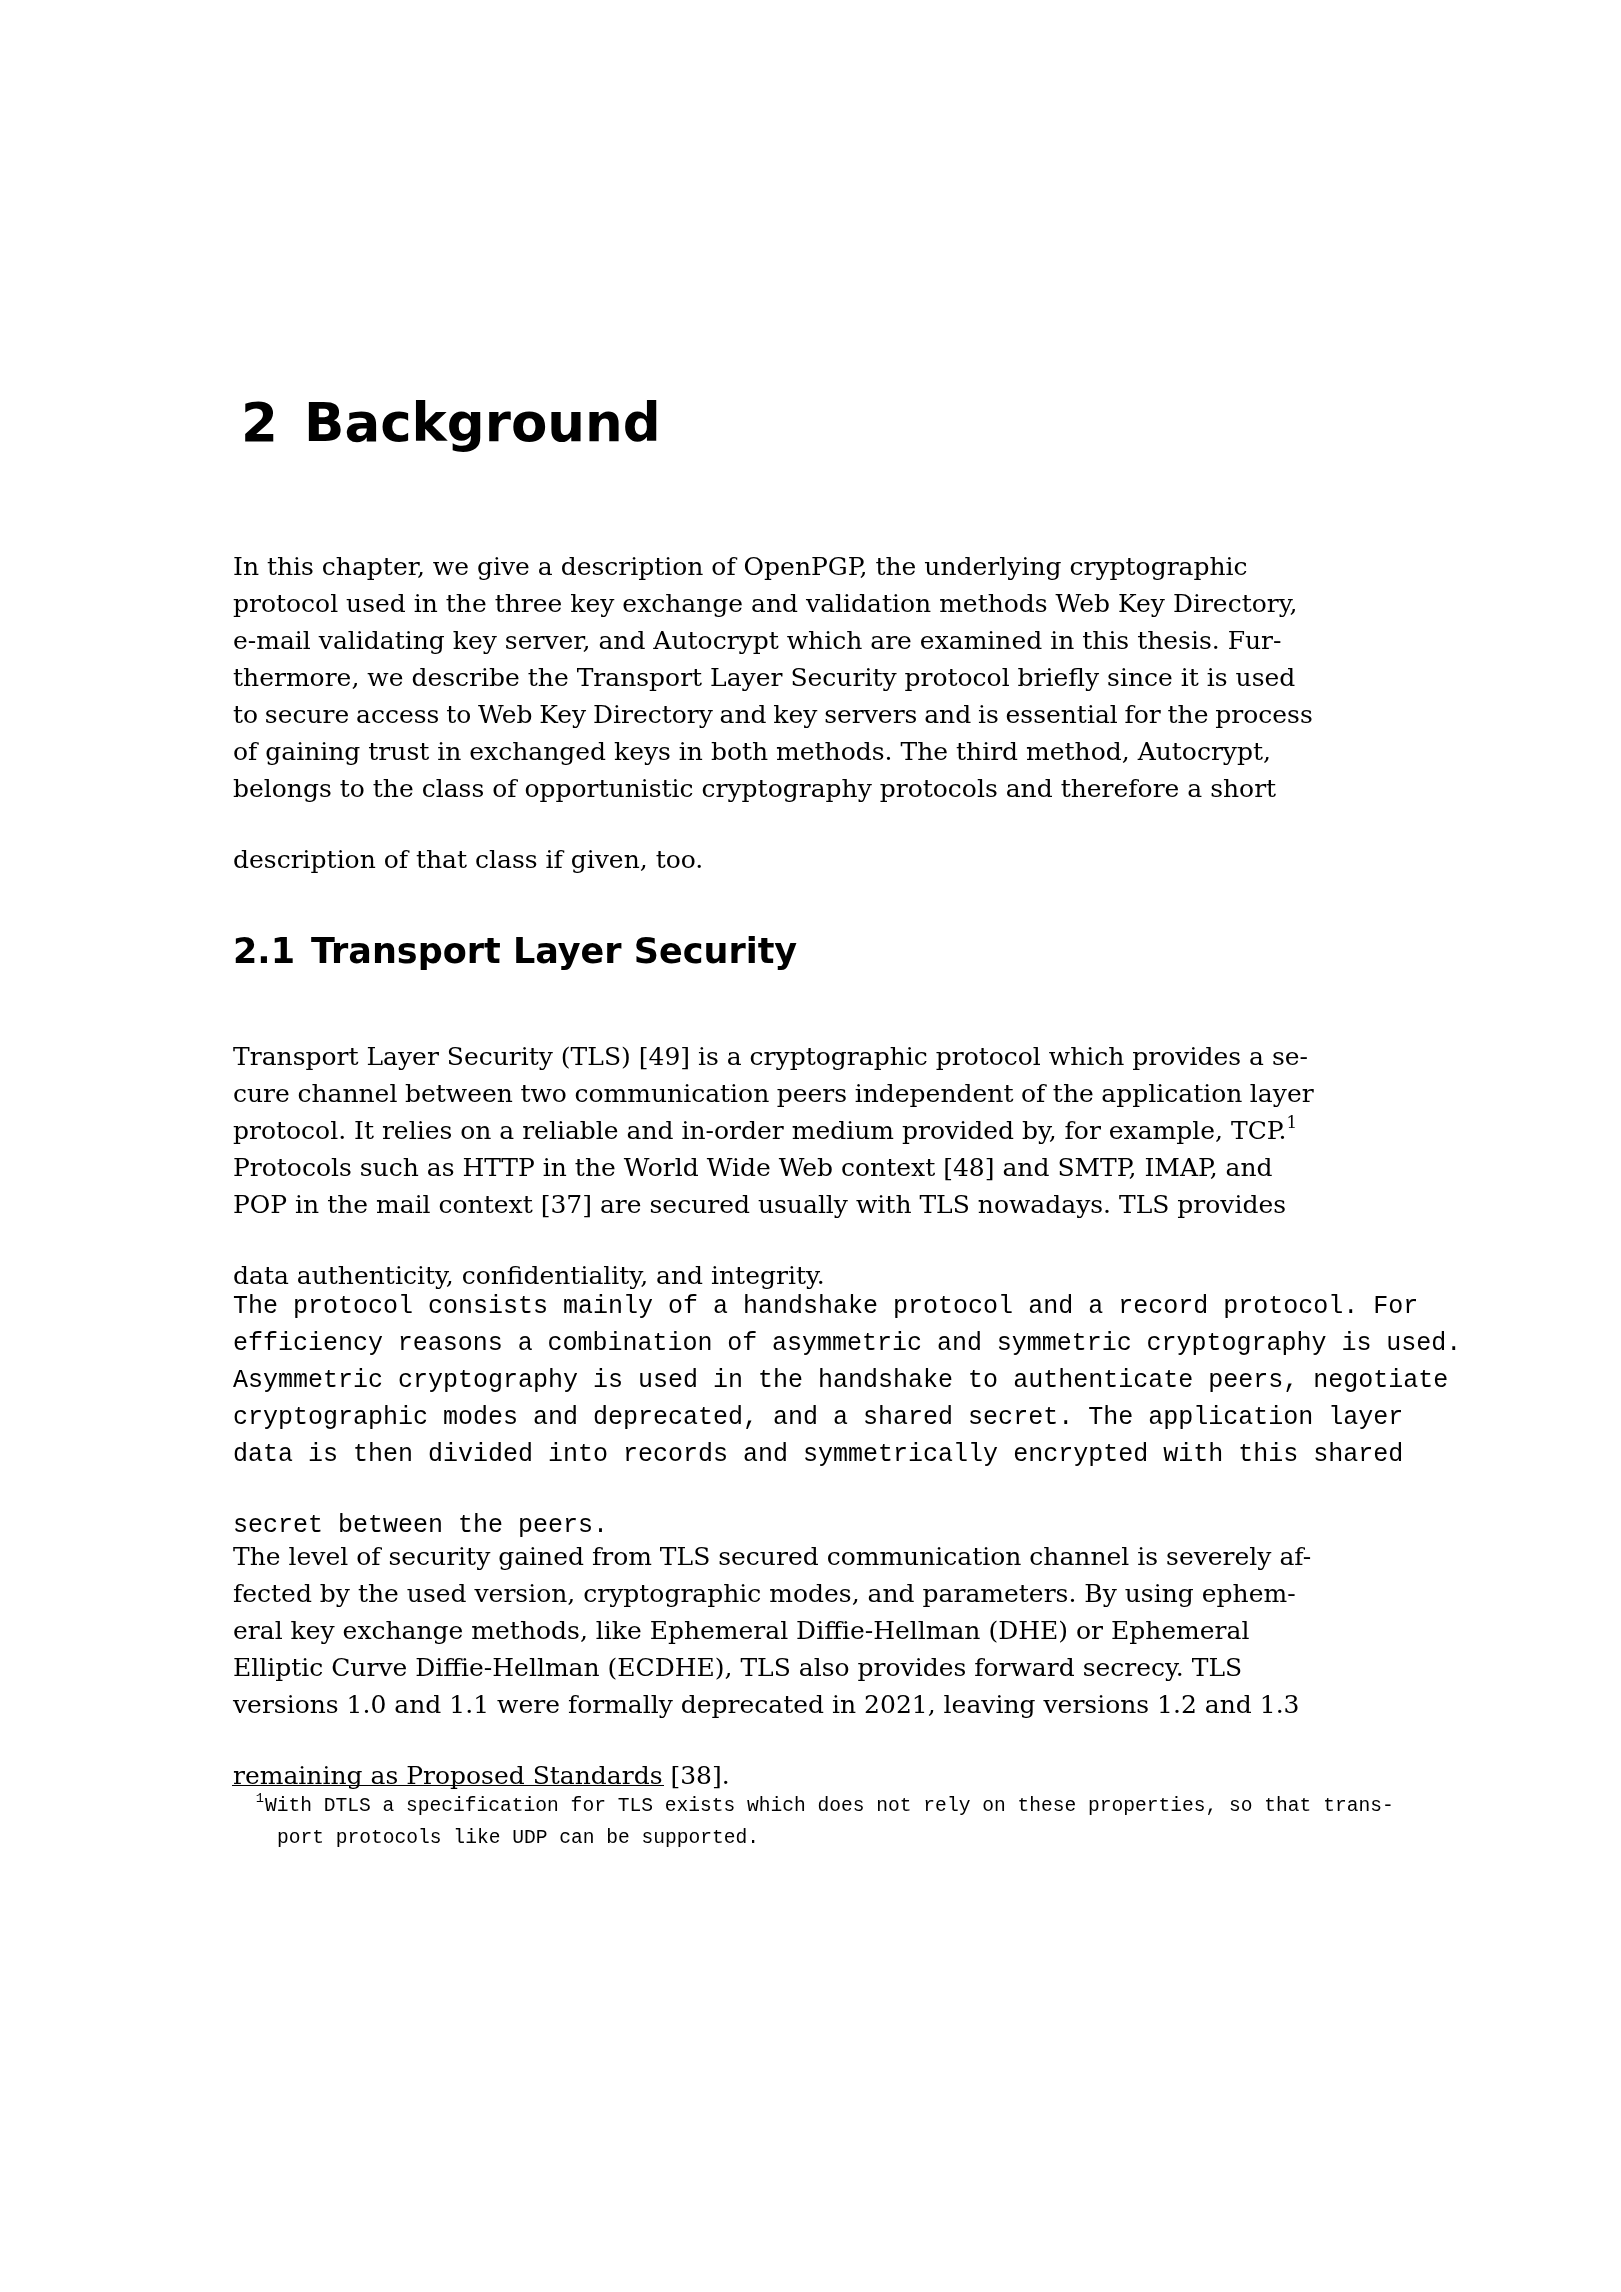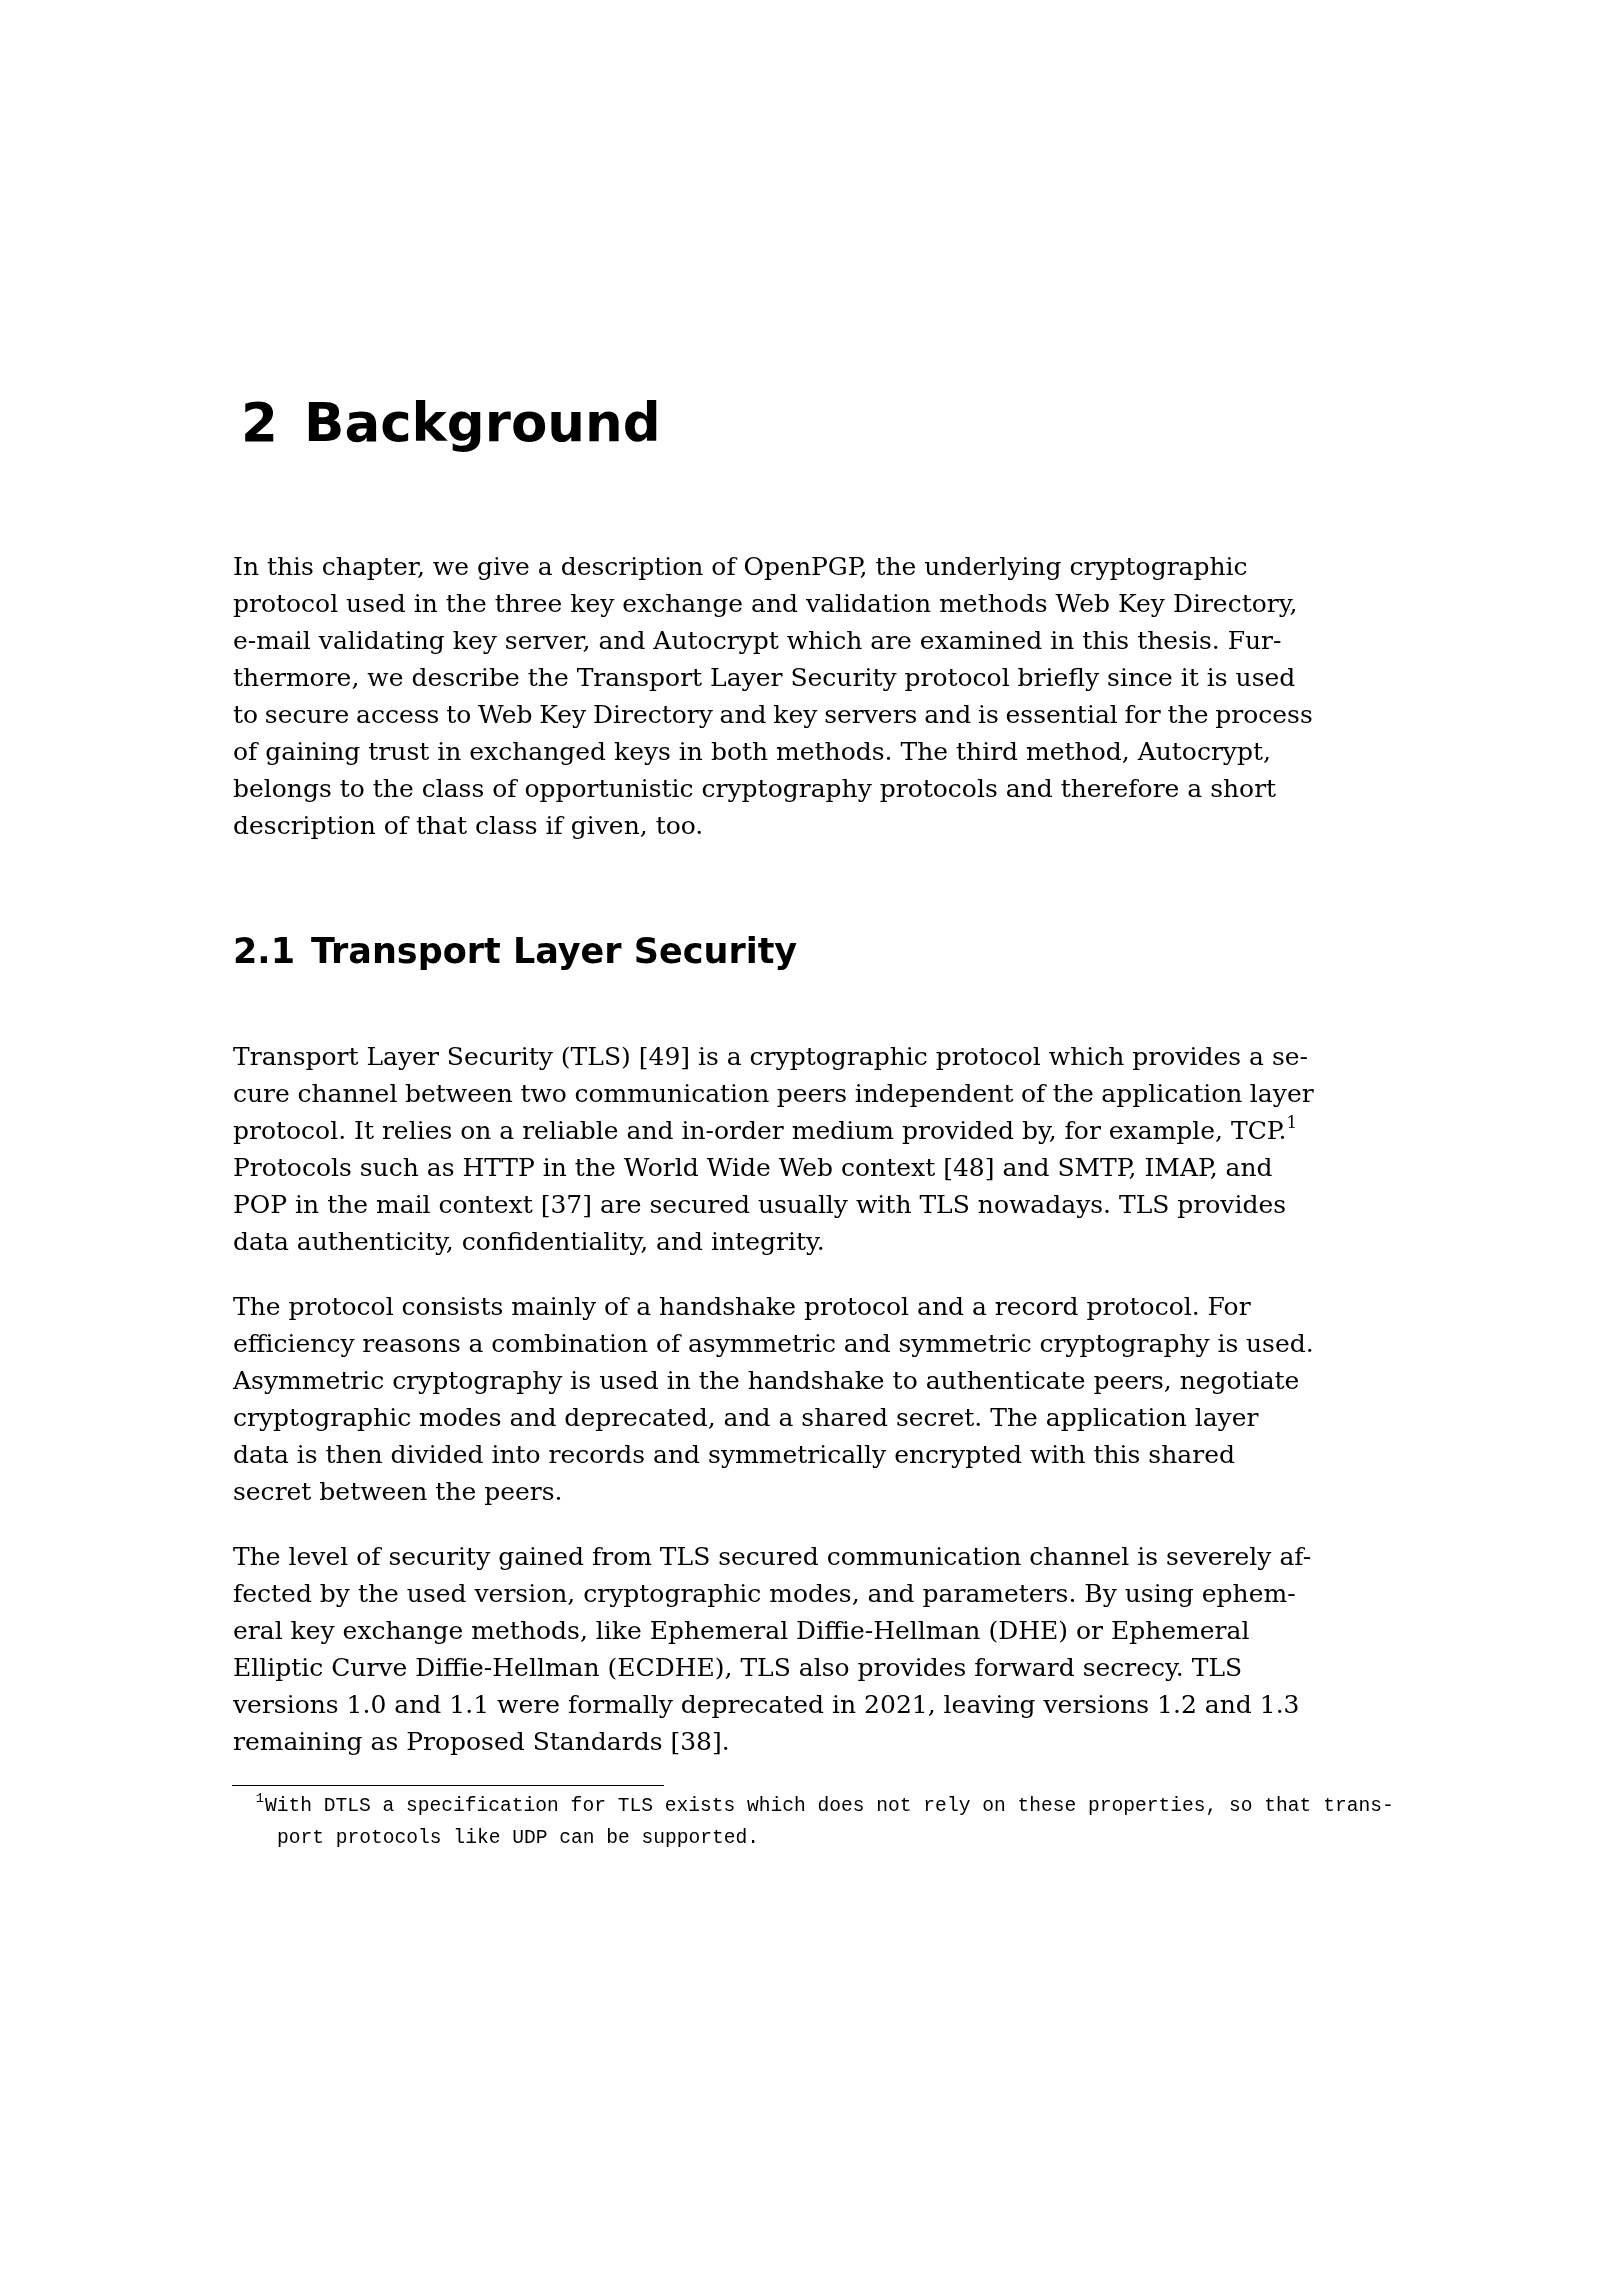--- a/index.html
+++ b/index.html
@@ -56,20 +56,21 @@
     display: block;
     height: 37px;
     white-space: nowrap;
     text-align: justify;
     text-align-last: justify;
     overflow: visible;
   }
   .line.last {
     text-align: left;
     text-align-last: left;
+    margin-top: 34px;
   }
   sup.fn-mark {
     font-size: 16.7px;
     line-height: 0;
     vertical-align: 0;
     position: relative;
     top: -10.8px;
   }
   .footnote-rule {
     position: absolute;
@@ -133,21 +134,21 @@
 
   <div class="para" style="top:1038px;">
     <span class="line" style="white-space: nowrap; text-align: left; text-align-last: left;">Transport Layer Security (TLS) [49] is a cryptographic protocol which provides a se-</span>
     <span class="line" style="white-space: nowrap; word-spacing: -0.4px; text-align: right; text-align-last: left;">cure channel between two communication peers independent of the application layer</span>
     <span class="line" style="white-space: nowrap; text-align: left; text-align-last: left;"><span>protocol. It relies on a reliable and in-order medium provided by, for example, TCP.</span><sup class="fn-mark">1</sup></span>
     <span class="line" style="white-space: nowrap; text-align: left; text-align-last: left;">Protocols such as HTTP in the World Wide Web context [48] and SMTP, IMAP, and</span>
     <span class="line" style="white-space: nowrap; text-align: left; text-align-last: left;">POP in the mail context [37] are secured usually with TLS nowadays. TLS provides</span>
     <span class="line last">data authenticity, confidentiality, and integrity.</span>
   </div>
 
-  <div class="para" style="top:1288px;">
+  <div class="para" style="top:1288px;font-family:Liberation Mono, monospace;">
     <span class="line" style="white-space: nowrap; text-align: left; text-align-last: left;">The protocol consists mainly of a handshake protocol and a record protocol. For</span>
     <span class="line" style="white-space: nowrap; word-spacing: -0.2px; text-align: left; text-align-last: left;">efficiency reasons a combination of asymmetric and symmetric cryptography is used.</span>
     <span class="line" style="white-space: nowrap; text-align: left; text-align-last: left;">Asymmetric cryptography is used in the handshake to authenticate peers, negotiate</span>
     <span class="line" style="white-space: nowrap; text-align: left; text-align-last: left;">cryptographic modes and deprecated, and a shared secret. The application layer</span>
     <span class="line" style="white-space: nowrap; text-align: left; text-align-last: left;">data is then divided into records and symmetrically encrypted with this shared</span>
     <span class="line last">secret between the peers.</span>
   </div>
 
   <div class="para" style="top:1538px;">
     <span class="line" style="white-space: nowrap; text-align: left; text-align-last: left;">The level of security gained from TLS secured communication channel is severely af-</span>

